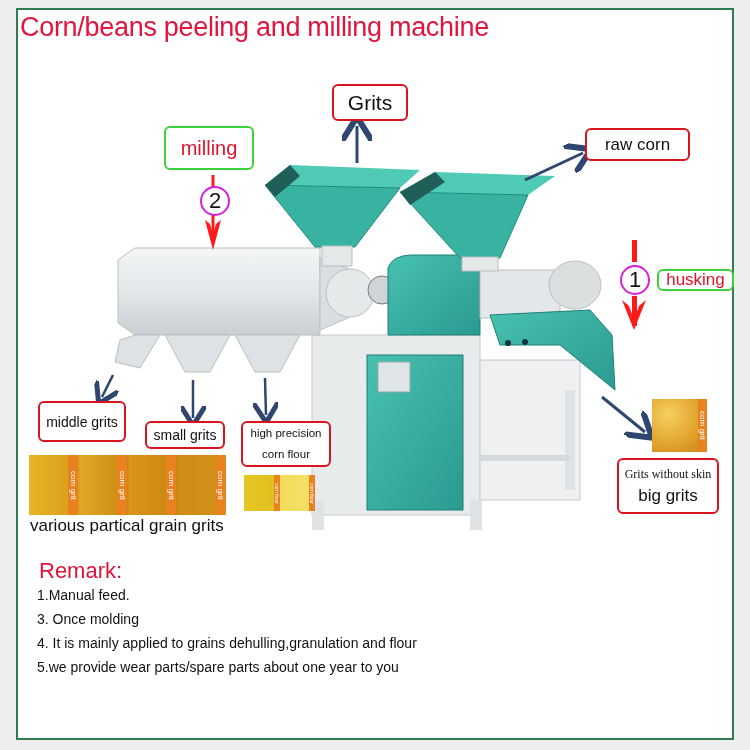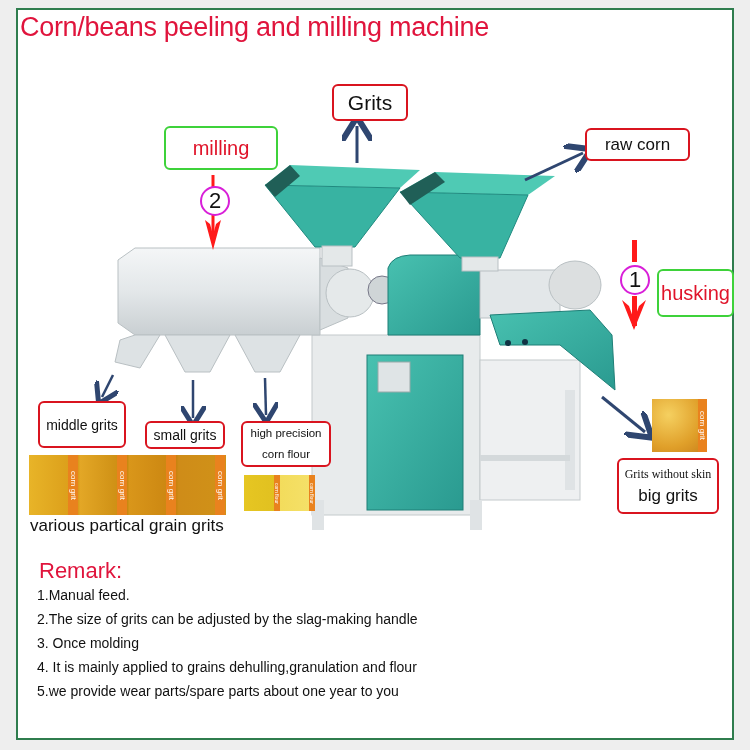--- a/index.html
+++ b/index.html
@@ -98,27 +98,27 @@
     <line x1="213" y1="214" x2="213" y2="242" stroke="#ff1a1a" stroke-width="3"></line>
   </g>
   <g>
     <rect x="632" y="240" width="5" height="22" fill="#ff1a1a"></rect>
     <rect x="632" y="296" width="5" height="30" fill="#ff1a1a"></rect>
     <path d="M622,300 L634,330 L646,300 L639,306 L634,320 L629,306 Z" fill="#ff1a1a"></path>
   </g>
 </svg>
 
 <div class="label" style="left:332px;top:84px;width:76px;height:37px;font-size:21px;">Grits</div>
-<div class="label green" style="left:164px;top:126px;width:114px;height:44px;font-size:20px;">milling</div>
+<div class="label green" style="left:164px;top:126px;width:90px;height:44px;font-size:20px;">milling</div>
 <div class="numc" style="left:200px;top:186px;">2</div>
 <div class="label" style="left:585px;top:128px;width:105px;height:33px;font-size:17px;">raw corn</div>
 <div class="numc" style="left:620px;top:265px;">1</div>
-<div class="label green" style="left:657px;top:269px;width:77px;height:48px;font-size:20px;">husking</div>
+<div class="label green" style="left:657px;top:269px;width:77px;height:22px;font-size:17px;">husking</div>
 
-<div class="label" style="left:38px;top:401px;width:88px;height:47px;font-size:14px;">middle grits</div>
+<div class="label" style="left:38px;top:401px;width:88px;height:41px;font-size:14px;">middle grits</div>
 <div class="label" style="left:145px;top:421px;width:80px;height:28px;font-size:14px;">small grits</div>
 <div class="label" style="left:241px;top:421px;width:90px;height:46px;font-size:11.5px;line-height:21px;">
   <span>high precision</span>
   <span>corn flour</span>
 </div>
 <div class="label" style="left:617px;top:458px;width:102px;height:56px;">
   <span style="font-size:12px;font-family:Liberation Serif, serif;">Grits without skin</span>
   <span style="font-size:17px;margin-top:4px;">big grits</span>
 </div>
 
@@ -133,17 +133,16 @@
   <div class="tag" style="width:6px;font-size:5px;">corn flour</div>
 </div>
 <div class="sample" style="left:652px;top:399px;width:55px;height:53px;background:radial-gradient(circle at 30% 30%,#f5d060,#e0a02a 60%,#c9801a);">
   <div class="tag" style="width:9px;">corn grit</div>
 </div>
 <div class="abs caption">various partical grain grits</div>
 
 <div class="abs remark-title">Remark:</div>
 <ul class="abs remark-list">
   <li>1.Manual feed.</li>
-  <li>2.The size of grits can be adjusted by the slag-making handle</li>
   <li>3. Once molding</li>
   <li>4. It is mainly applied to grains dehulling,granulation and flour</li>
   <li>5.we provide wear parts/spare parts about one year to you</li>
 </ul>
 
 </body></html>

